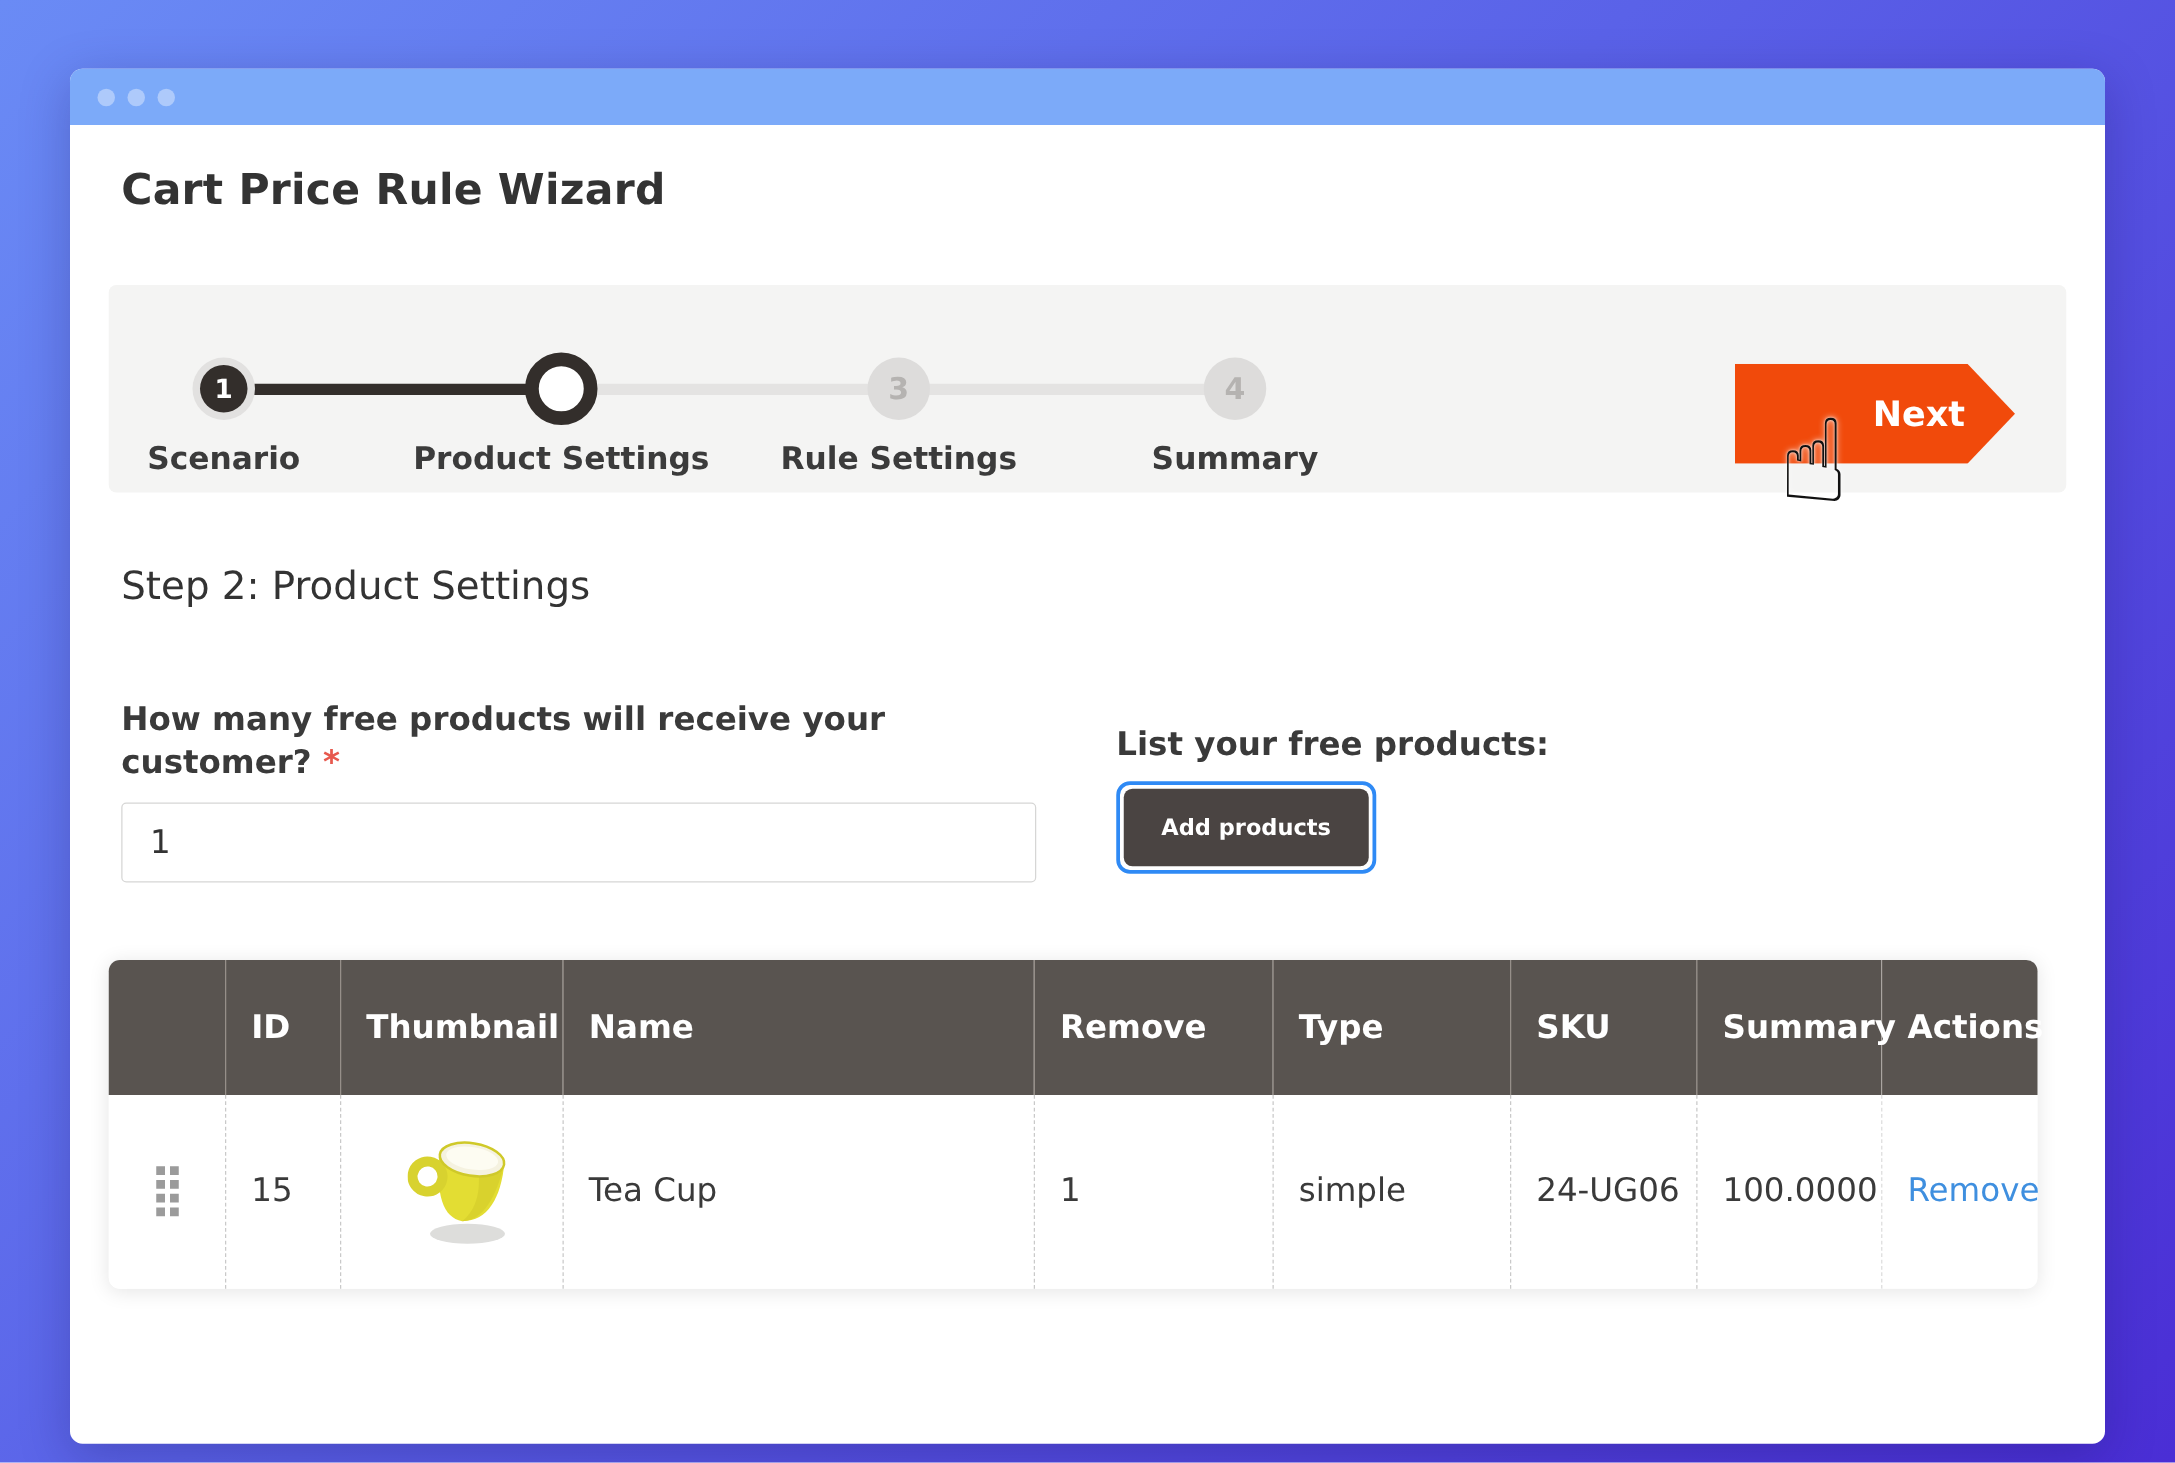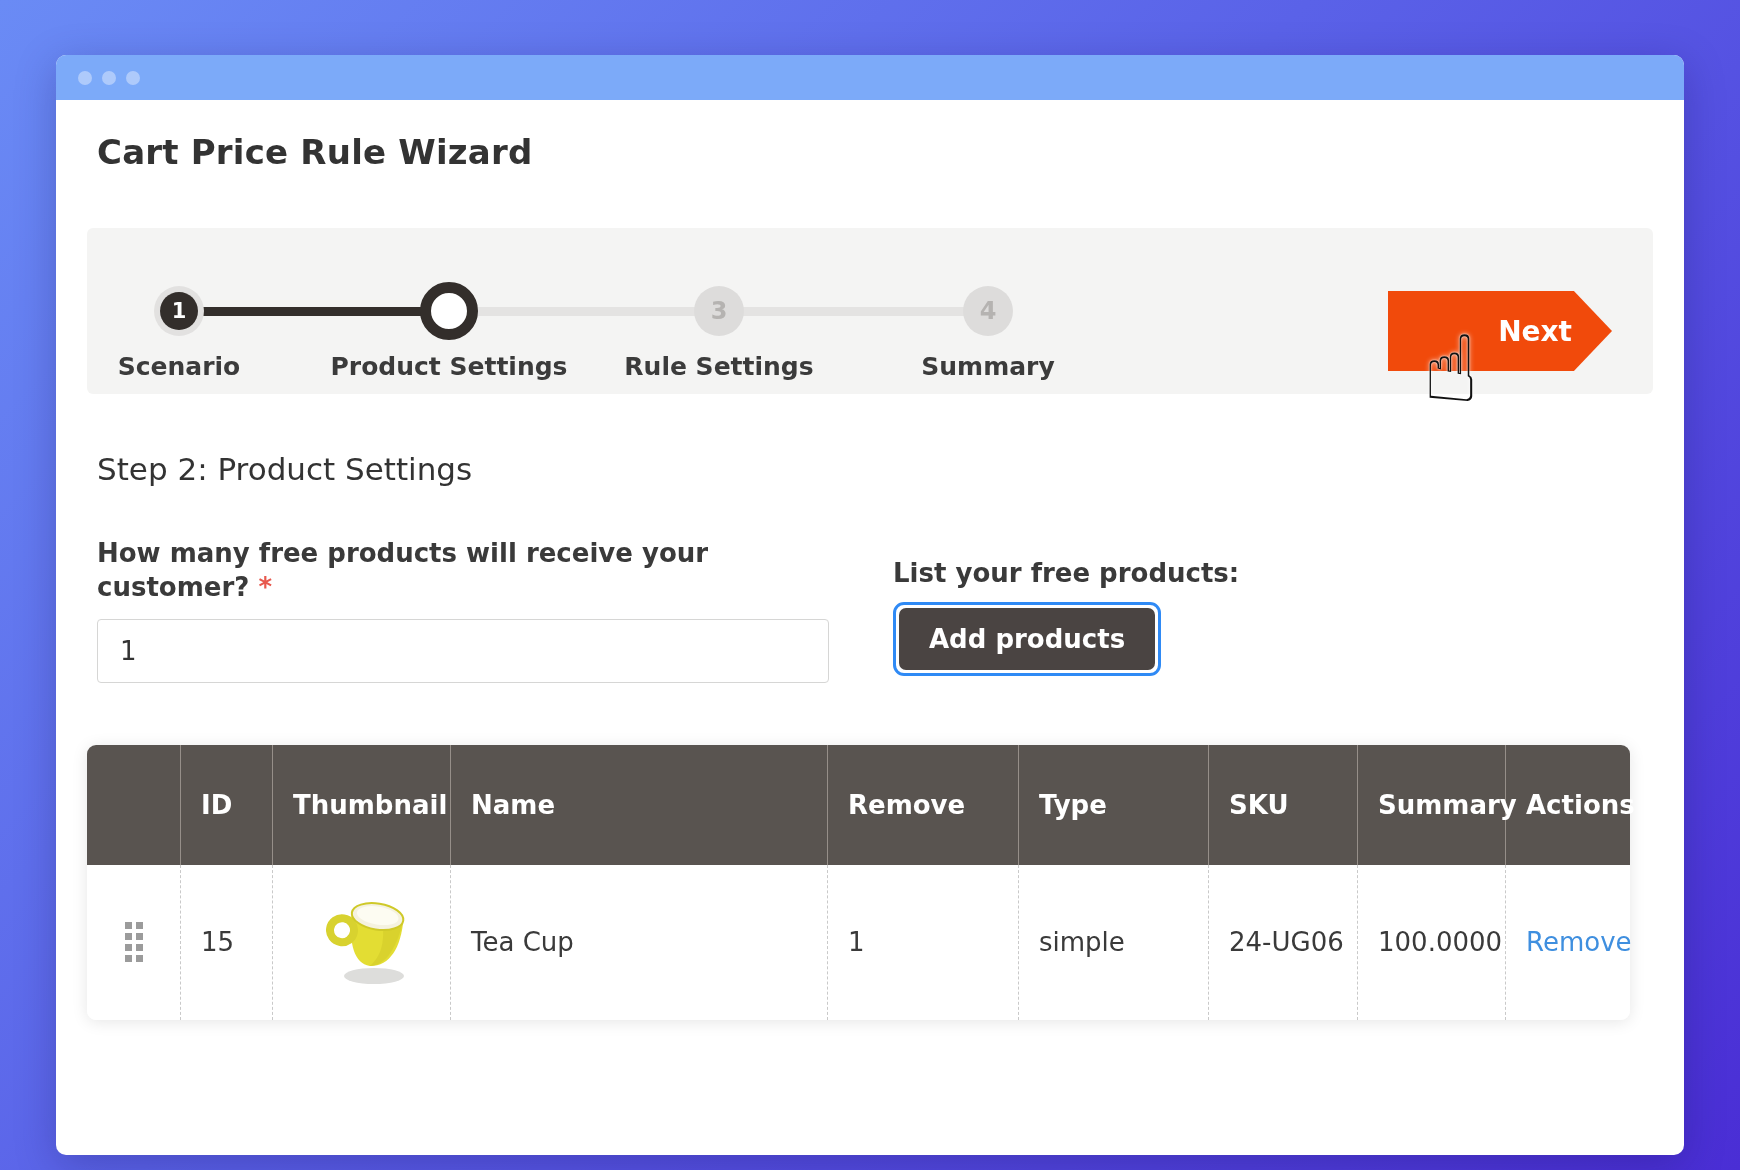--- a/index.html
+++ b/index.html
@@ -44,39 +44,39 @@
         align-items:center;justify-content:center;font-size:28px;font-weight:bold;color:#3a3a3a}
   .next-btn{position:absolute;left:1301px;top:63px;width:224px;height:80px;background:#f14a0b;
         clip-path:polygon(0 0,83% 0,100% 50%,83% 100%,0 100%);
         color:#fff;font-size:28px;font-weight:bold;display:flex;align-items:center;
         justify-content:flex-end;padding-right:40px;box-sizing:border-box;cursor:pointer}
   .cursor-hand{position:absolute;left:1336px;top:96px;font-size:92px;line-height:1;color:#111;
         z-index:5;text-shadow:0 0 5px #fff,0 0 2px #fff;pointer-events:none}
 
   
   .step-heading{margin-top:57px;margin-left:10px;font-size:31px;font-weight:400;color:#333}
-  .form-row{display:flex;margin-top:49px;margin-left:10px}
+  .form-row{display:flex;margin-top:72px;margin-left:10px}
   .left-col{width:732px}
   .qty-label{font-size:26px;font-weight:700;color:#3a3a3a;line-height:1.32;max-width:640px}
   .req{color:#e7594e;font-weight:700}
   .qty-input{margin-top:14px;width:732px;height:64px;box-sizing:border-box;
         border:1px solid #d6d6d5;border-radius:4px;font-size:26px;color:#333;
         padding:0 22px;font-family:inherit;outline:none;background:#fff}
   .right-col{margin-left:64px;padding-top:22px}
   .list-label{font-size:26px;font-weight:700;color:#3a3a3a}
   .add-ring{margin-top:14px;display:inline-block;border:3px solid #2f8af5;border-radius:11px;
         padding:3px;background:#fff}
-  .add-btn{background:#4a4442;color:#fff;font-size:26px;font-weight:700;border:none;
+  .add-btn{background:#4a4442;color:#fff;font-size:18px;font-weight:700;border:none;
         border-radius:7px;padding:0 30px;height:62px;display:flex;align-items:center;
         font-family:inherit;cursor:pointer}
 
   
   .tbl-wrap{margin-top:62px;width:1543px;border-radius:9px;box-shadow:0 2px 16px rgba(0,0,0,.10)}
   table.ptable{border-collapse:separate;border-spacing:0;width:1543px;table-layout:fixed}
-  .ptable th{background:#595450;height:120px;color:#fff;font-size:26px;font-weight:600;
+  .ptable th{background:#595450;height:108px;color:#fff;font-size:26px;font-weight:600;
         text-align:left;padding:0 0 0 20px;vertical-align:middle}
   .ptable th + th{border-left:1px solid #968f89}
   .ptable th:first-child{border-top-left-radius:9px}
   .ptable th:last-child{border-top-right-radius:9px}
   .ptable td{background:#fff;height:155px;font-size:26px;color:#3a3a3a;
         padding:0 0 0 20px;vertical-align:middle}
   .ptable td + td{border-left:1px dashed #c9c9c9}
   .ptable td:first-child{border-bottom-left-radius:9px;padding:0;text-align:center}
   .ptable td:last-child{border-bottom-right-radius:9px}
   .drag{display:grid;grid-template-columns:7px 7px;gap:4px;width:18px;margin:0 auto;cursor:grab}

